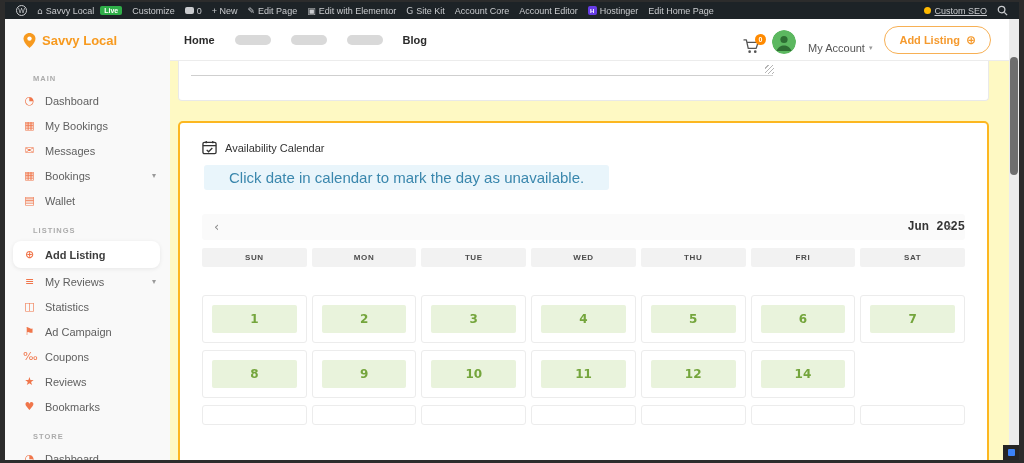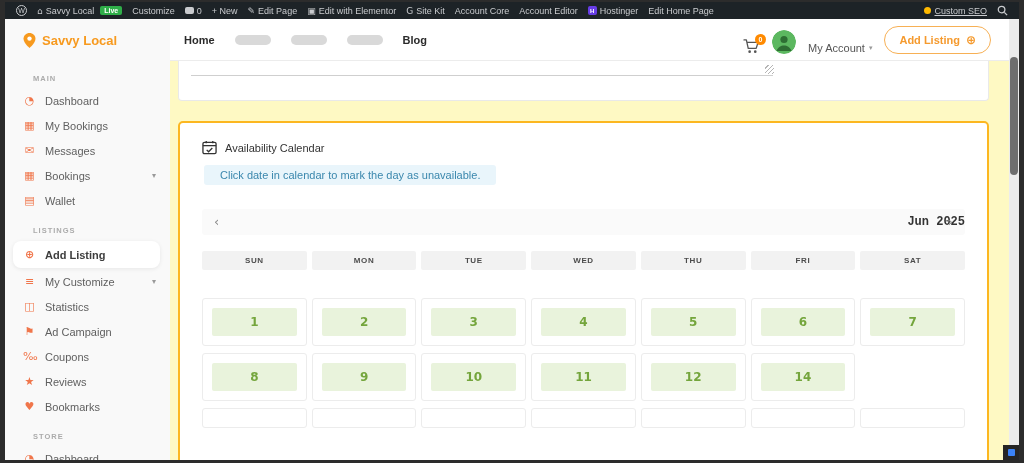--- a/index.html
+++ b/index.html
@@ -70,27 +70,27 @@
                   border-radius:0 0 4px 4px; height:40px; margin-bottom:20px; position:relative; }
   .textarea-stub { position:relative; margin-left:12px; width:72%; height:15px; border-bottom:1px solid #cfcfcf; }
   .resize-grip { position:absolute; right:-1px; bottom:1px; width:9px; height:9px;
                  background:repeating-linear-gradient(135deg, transparent 0 2px, #b5b5b5 2px 3px); cursor:nwse-resize; }
 
   
   .cal-card { background:#fff; border:2px solid var(--card-border,#fcb720); border-radius:5px;
               padding:17px 22px 22px; min-height:520px; }
   .cal-title-row { display:flex; align-items:center; gap:8px; font-size:11px; color:#333; }
   .note { display:inline-block; margin:10px 0 0 2px; background:var(--note-bg,#e9f5fb);
-          color:var(--note-text,#3a87ad); font-size:11px; padding:4px 16px; border-radius:3px; }
+          color:var(--note-text,#3a87ad); font-size:15px; padding:4px 25px; border-radius:3px; }
   .cal-nav { margin-top:24px; position:relative; height:26px; background:#fafafa; border-radius:3px; }
   .month { display:block; text-align:right; line-height:26px; font-weight:bold; font-size:12px; color:#333;font-family:Liberation Mono, monospace; }
   .arrow { position:absolute; top:0; line-height:26px; font-size:13px; color:#8a8a8a;
            padding:0 12px; cursor:pointer; font-family:"DejaVu Sans",sans-serif; }
   .arrow.left { left:0; } .arrow.right { right:0; }
-  .dow-row { margin-top:16px; display:grid; grid-template-columns:repeat(7,1fr); gap:5px; }
+  .dow-row { margin-top:8px; display:grid; grid-template-columns:repeat(7,1fr); gap:5px; }
   .dow { background:#f2f2f2; border-radius:2px; text-align:center; font-size:8px; font-weight:bold;
          letter-spacing:0.6px; color:#4c4c4c; padding:5px 0; }
   .week { display:grid; grid-template-columns:repeat(7,1fr); gap:5px; margin-top:7px; }
   .week.first { margin-top:28px; }
   .day-cell { background:#fff; border:1px solid #ececec; border-radius:3px; padding:9px; cursor:pointer; }
   .day-inner { background:var(--available-bg,#e9f3dc); color:var(--available-text,#74a53c);
                font-weight:bold; font-size:12px; text-align:center; padding:7px 0; border-radius:2px;
                font-family:"DejaVu Sans",sans-serif; }
 
   
@@ -188,21 +188,21 @@
           <span>Wallet</span>
         </div>
 
         <div class="s-section-label">LISTINGS</div>
         <div class="s-item active">
           <span class="s-ic">⊕</span>
           <span>Add Listing</span>
         </div>
         <div class="s-item">
           <span class="s-ic">≡</span>
-          <span>My Customize</span>
+          <span>My Reviews</span>
           <span class="s-ch">▾</span>
         </div>
         <div class="s-item">
           <span class="s-ic">◫</span>
           <span>Statistics</span>
         </div>
         <div class="s-item">
           <span class="s-ic">⚑</span>
           <span>Ad Campaign</span>
         </div>

